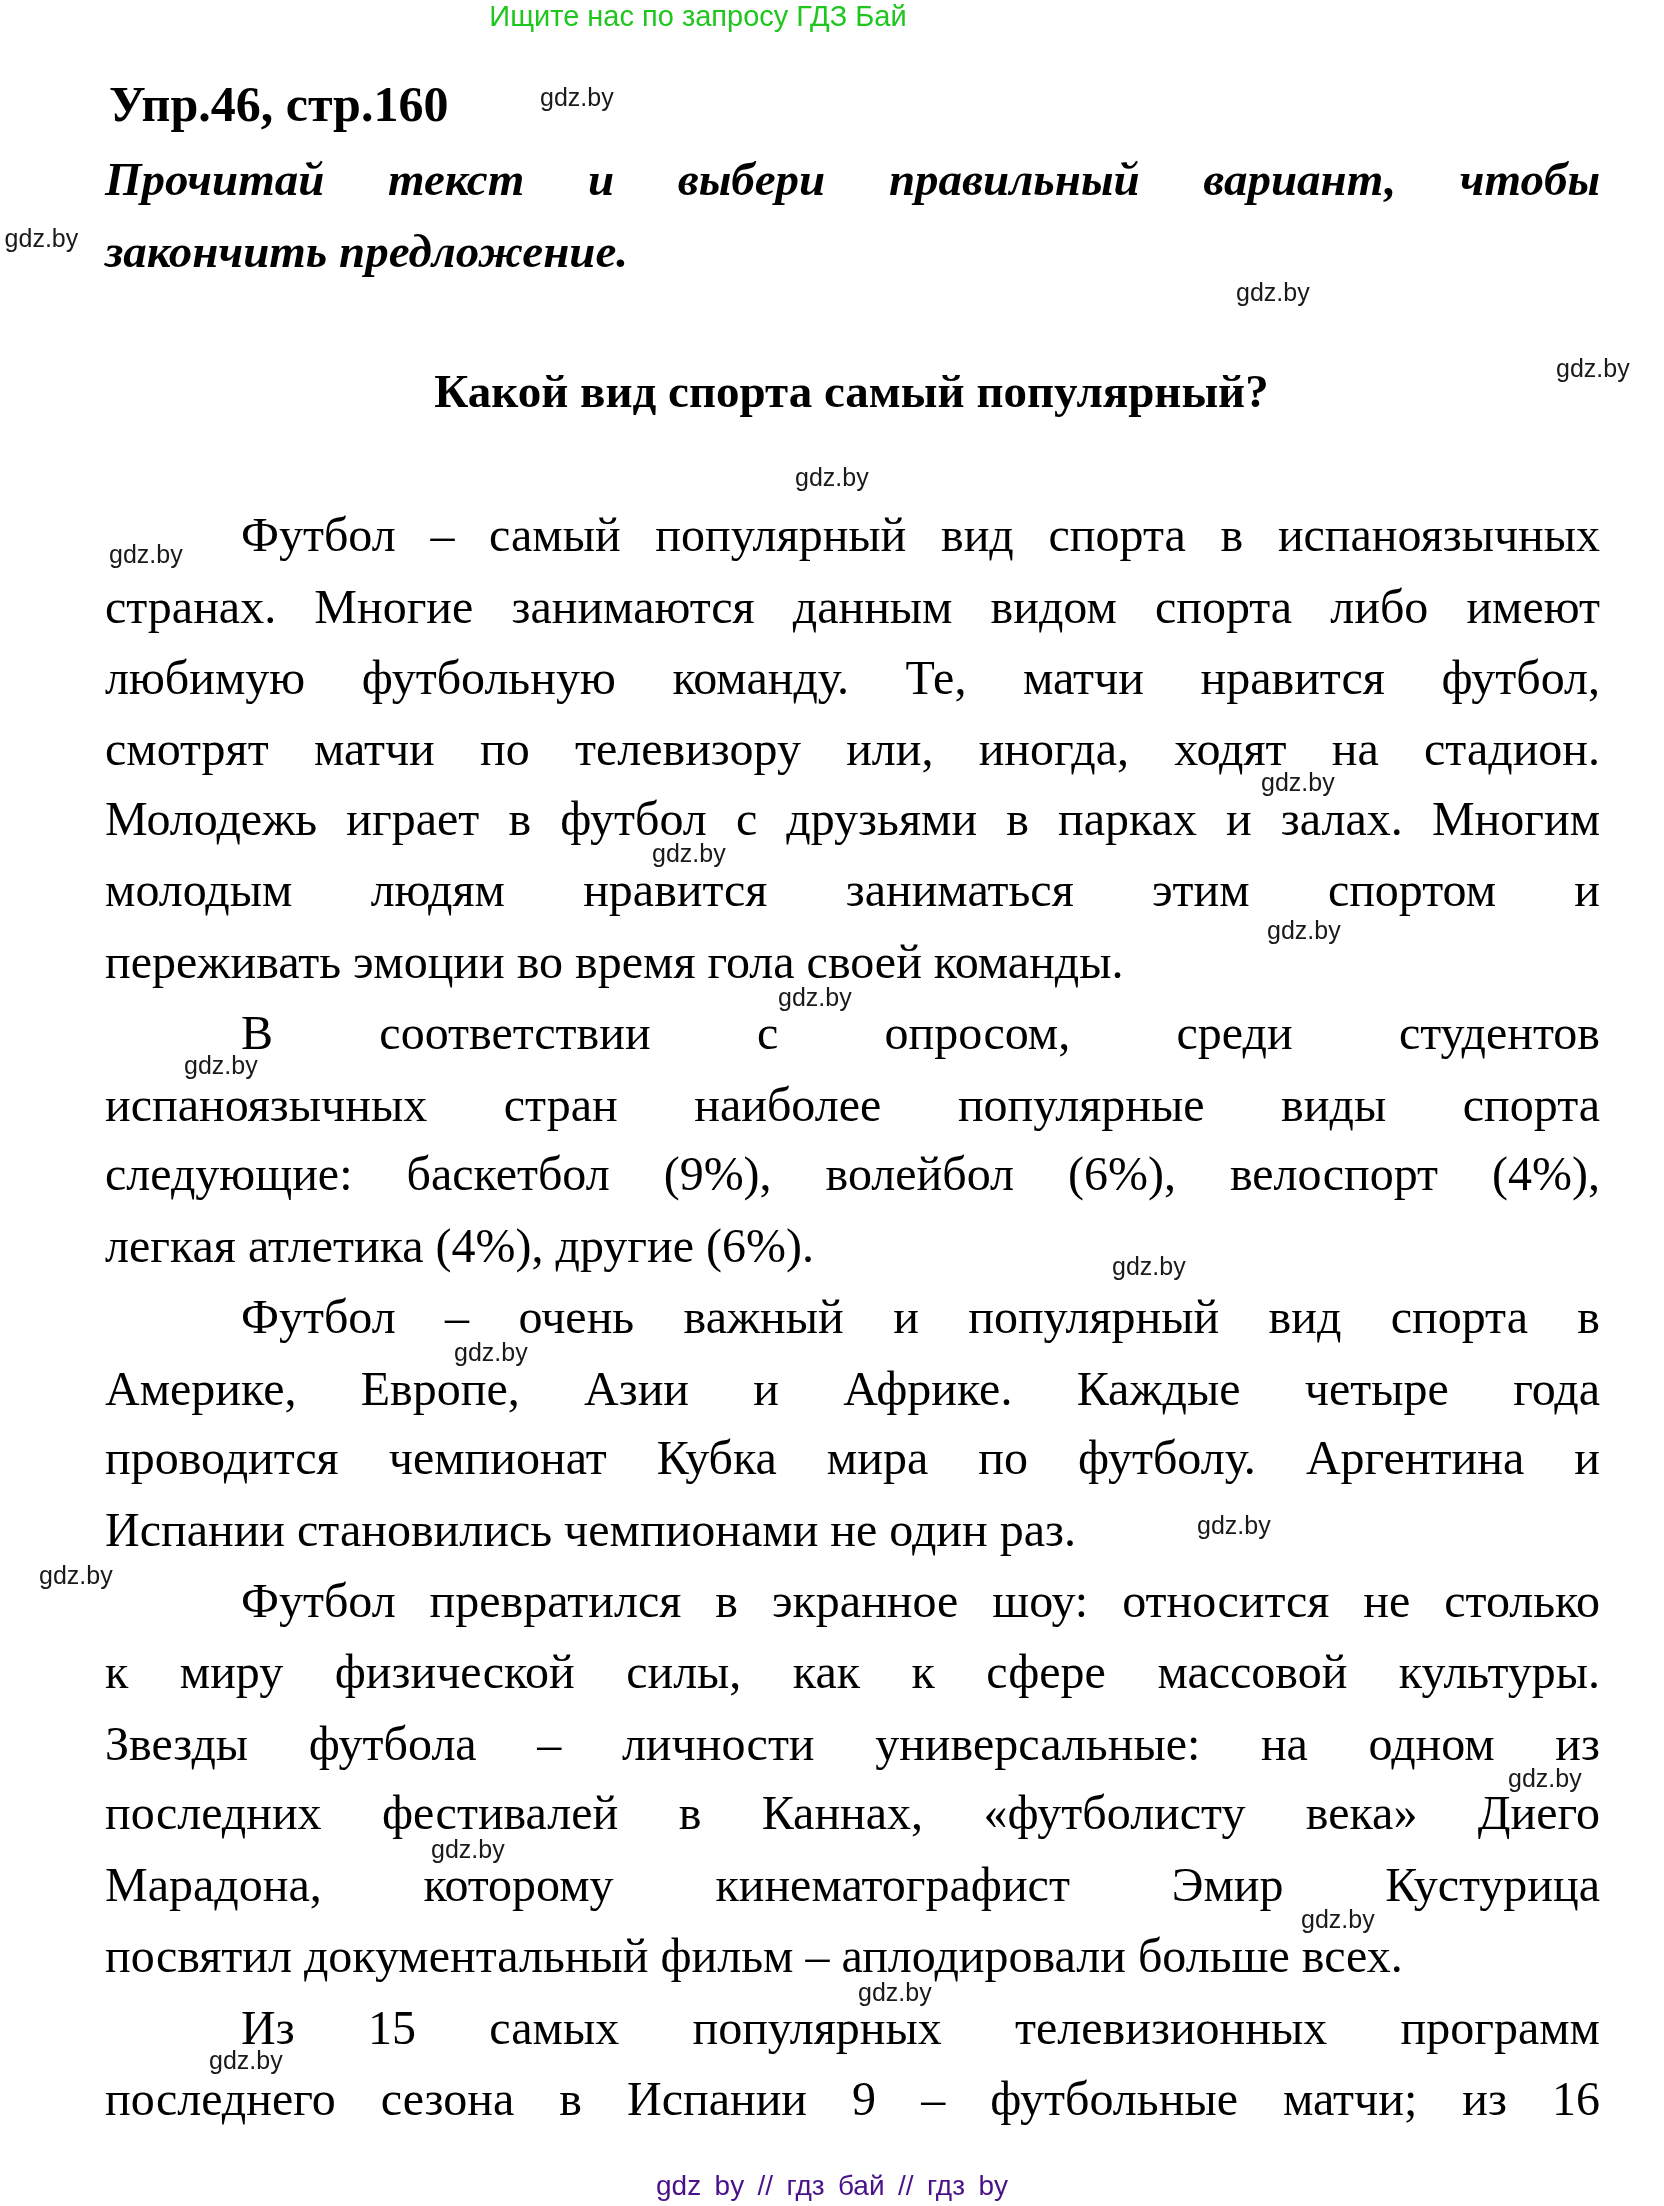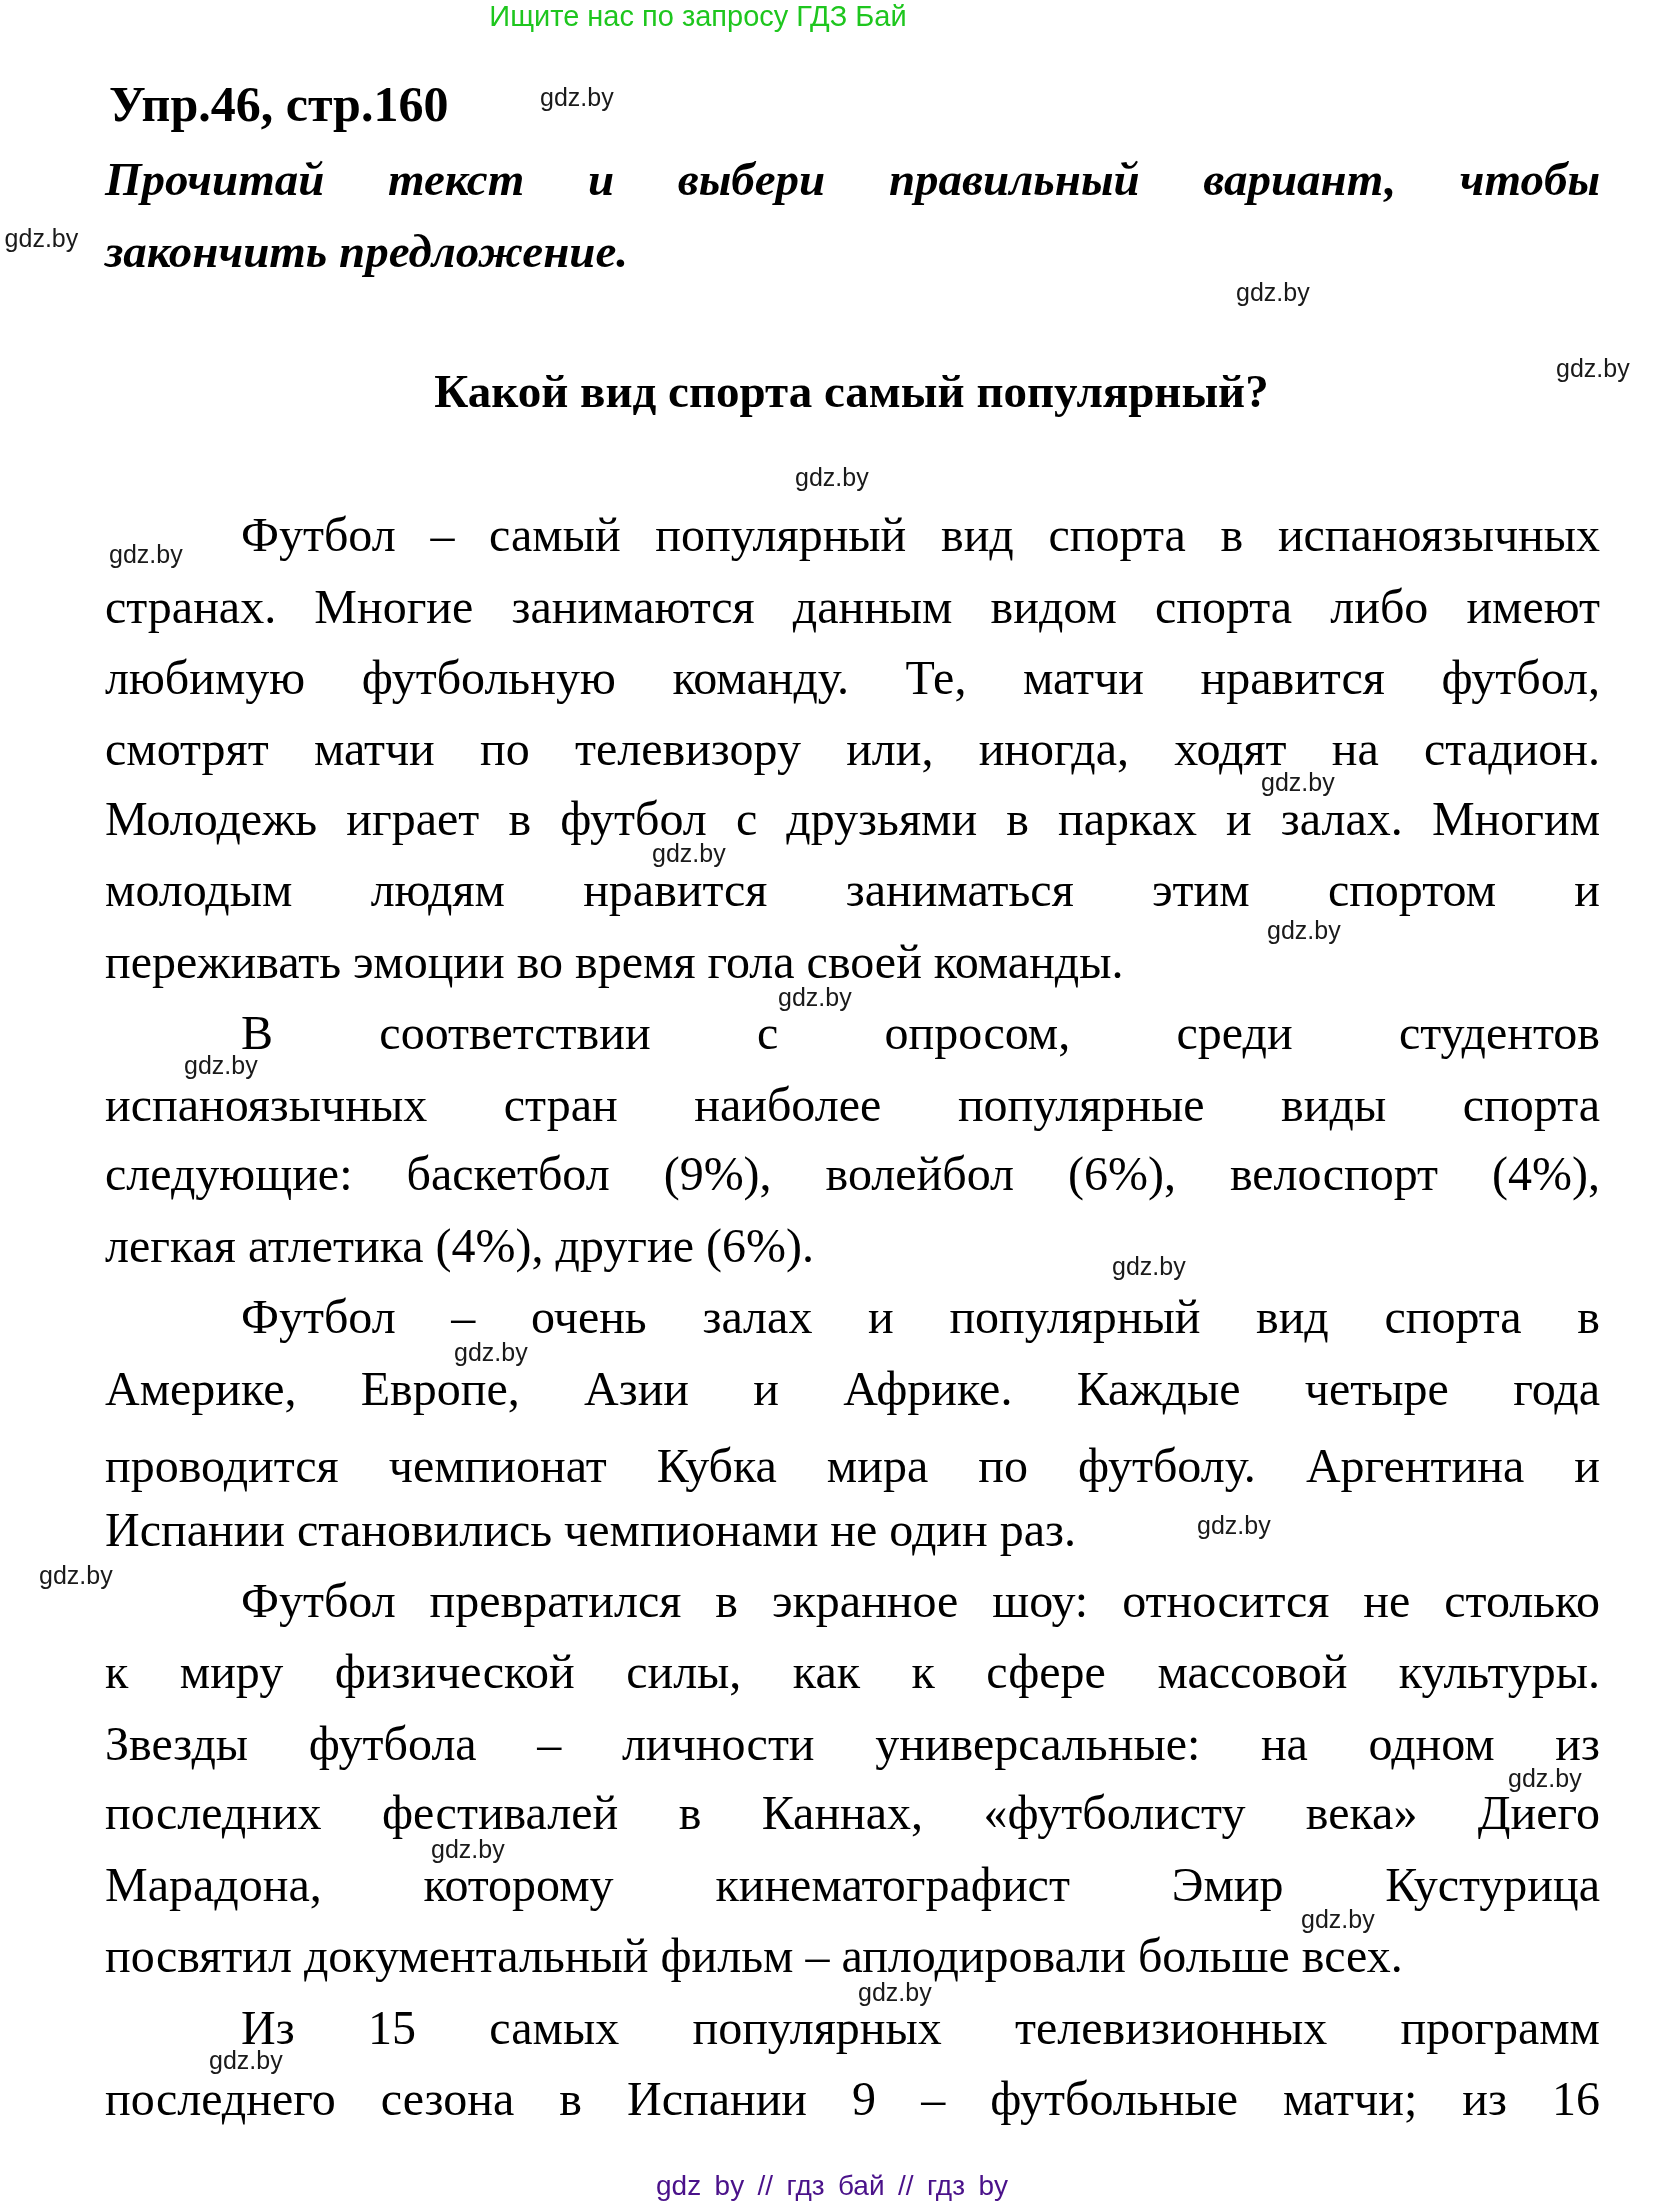--- a/index.html
+++ b/index.html
@@ -57,23 +57,23 @@
 <div class="line" style="top:723px;">смотрят матчи по телевизору или, иногда, ходят на стадион.</div>
 <div class="line" style="top:793px;">Молодежь играет в футбол с друзьями в парках и залах. Многим</div>
 <div class="line" style="top:864px;">молодым людям нравится заниматься этим спортом и</div>
 <div class="line last" style="top:936px;">переживать эмоции во время гола своей команды.</div>
 
 <div class="line indent" style="top:1007px;">В соответствии с опросом, среди студентов</div>
 <div class="line" style="top:1079px;">испаноязычных стран наиболее популярные виды спорта</div>
 <div class="line" style="top:1148px;">следующие: баскетбол (9%), волейбол (6%), велоспорт (4%),</div>
 <div class="line last" style="top:1220px;">легкая атлетика (4%), другие (6%).</div>
 
-<div class="line indent" style="top:1291px;">Футбол – очень залах и популярный вид спорта в</div>
+<div class="line indent" style="top:1291px;">Футбол – очень важный и популярный вид спорта в</div>
 <div class="line" style="top:1363px;">Америке, Европе, Азии и Африке. Каждые четыре года</div>
-<div class="line" style="top:1432px;margin-top:8px;">проводится чемпионат Кубка мира по футболу. Аргентина и</div>
+<div class="line" style="top:1432px;">проводится чемпионат Кубка мира по футболу. Аргентина и</div>
 <div class="line last" style="top:1504px;">Испании становились чемпионами не один раз.</div>
 
 <div class="line indent" style="top:1575px;">Футбол превратился в экранное шоу: относится не столько</div>
 <div class="line" style="top:1646px;">к миру физической силы, как к сфере массовой культуры.</div>
 <div class="line" style="top:1718px;">Звезды футбола – личности универсальные: на одном из</div>
 <div class="line" style="top:1787px;">последних фестивалей в Каннах, «футболисту века» Диего</div>
 <div class="line" style="top:1859px;">Марадона, которому кинематографист Эмир Кустурица</div>
 <div class="line last" style="top:1930px;">посвятил документальный фильм – аплодировали больше всех.</div>
 
 <div class="line indent" style="top:2002px;">Из 15 самых популярных телевизионных программ</div>

